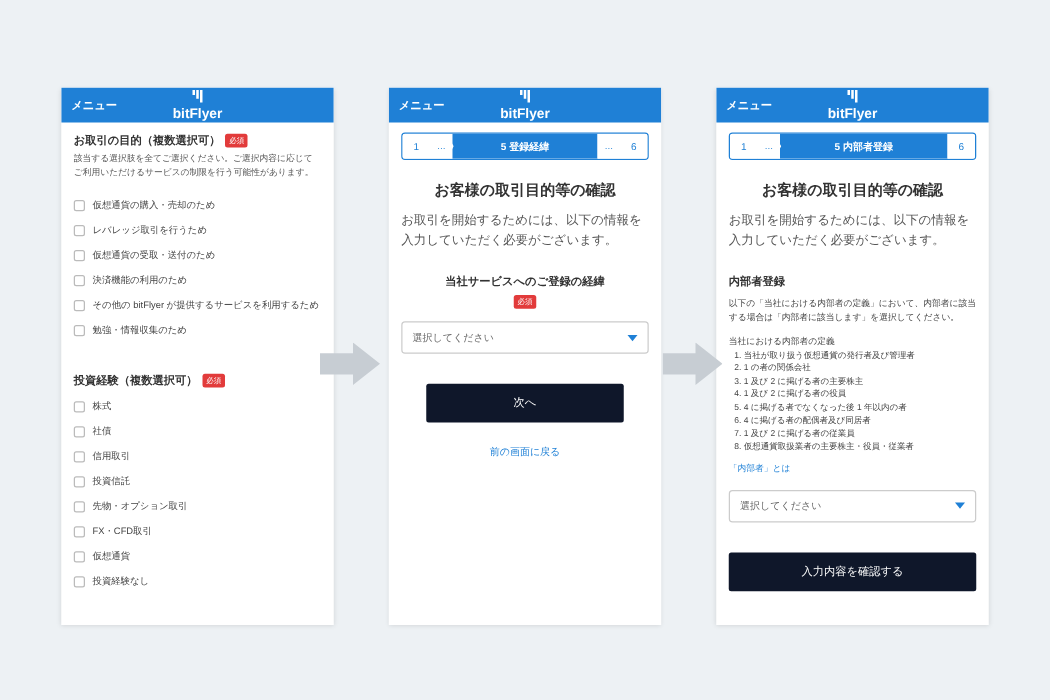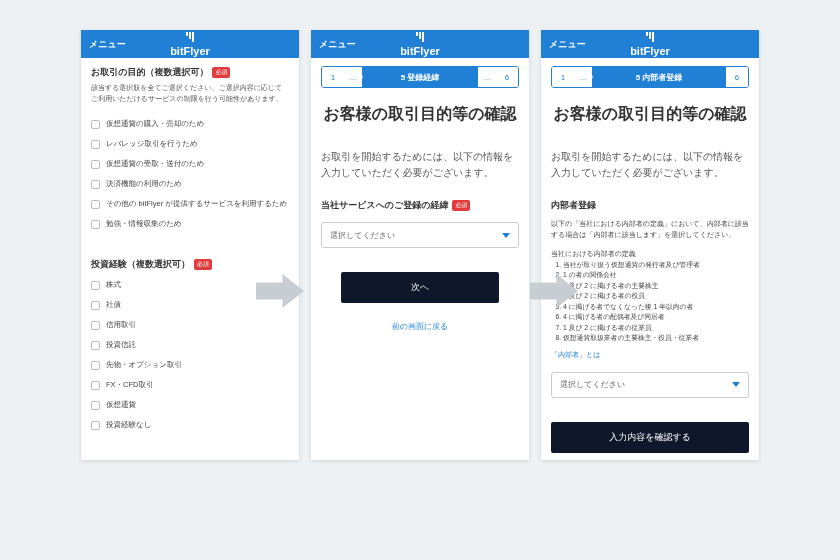--- a/index.html
+++ b/index.html
@@ -10,22 +10,22 @@
     height: 560px;
     overflow: hidden;
     position: relative;
   }
   .stage {
     position: absolute;
     inset: 0;
     display: flex;
     align-items: flex-start;
     justify-content: center;
-    gap: 12px;
-    padding: 30px 36px 0;
+    gap: 44px;
+    padding: 70px 36px 0;
   }
   .phone {
     width: 218px;
     height: 430px;
     background: #fff;
     box-shadow: 0 1px 4px rgba(0,0,0,0.12);
     display: flex;
     flex-direction: column;
     overflow: hidden;
     flex: 0 0 218px;
@@ -145,38 +145,39 @@
   .step-cell.chev::after{
     content:"";
     position:absolute;
     right:-5px;top:0;bottom:0;
     width:10px;
     background:inherit;
     clip-path: polygon(0 0, 60% 50%, 0 100%);
     z-index:1;
   }
   .big-title {
-    font-size: 16px;
+    font-size: 12px;
     font-weight: 700;
     text-align: center;
-    margin: 8px 0 24px;
+    margin: 8px 0 8px;
   }
   .sub-desc {
     font-size: 10px;
     color: #555;
     line-height: 1.6;
     margin-bottom: 18px;
   }
   .field-label {
     font-size: 9px;
     font-weight: 700;
     display: flex;
     align-items: center;
     gap: 4px;
     margin-bottom: 10px;
+    flex-direction: column;
   }
   .select {
     border: 1px solid #ccc;
     border-radius: 3px;
     height: 26px;
     display: flex;
     align-items: center;
     justify-content: space-between;
     padding: 0 8px;
     font-size: 8px;

